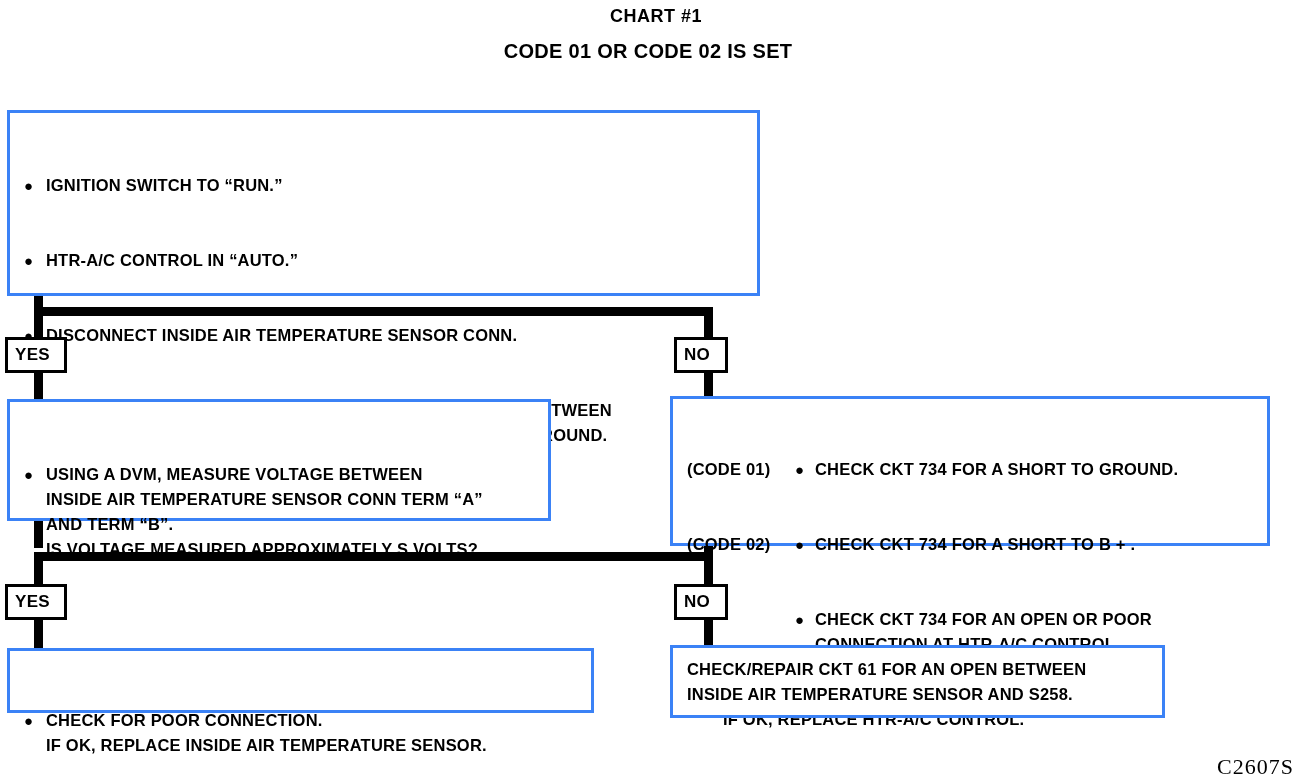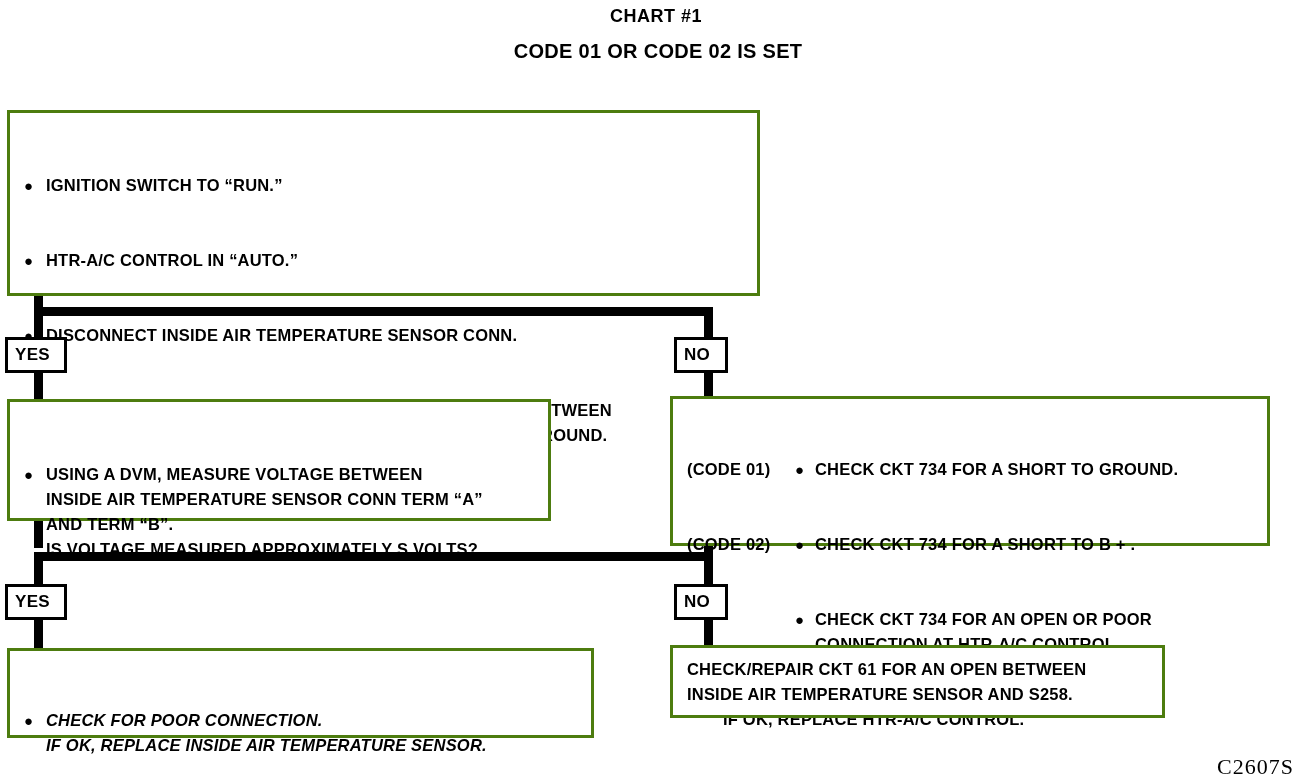--- a/index.html
+++ b/index.html
@@ -29,27 +29,26 @@
   }
   .title-sub {
     position: absolute;
     left: 0;
     top: 40px;
     width: 1296px;
     text-align: center;
     font-size: 20px;
     font-weight: bold;
     letter-spacing: 0.3px;
-    padding-left: 10px;
   }
 
   
   .box {
     position: absolute;
-    border: 3px solid #4d7c0f;
+    border: 3px solid #3b82f6;
     background: #ffffff;
     box-sizing: border-box;
     z-index: 3;
   }
   .box-text {
     font-size: 16.5px;
     font-weight: bold;
     line-height: 25px;
     letter-spacing: 0.2px;
     white-space: pre;
@@ -210,21 +209,21 @@
   </div>
 </div>
 
 <div class="yn" style="left:5px; top:584px; width:62px; height:36px;">
   <span>YES</span>
 </div>
 <div class="yn" style="left:674px; top:584px; width:54px; height:36px;">
   <span>NO</span>
 </div>
 
-<div class="box" style="left:7px; top:648px; width:587px; height:90px;font-style:italic;">
+<div class="box" style="left:7px; top:648px; width:587px; height:65px;">
   <div class="blist box-text" style="top:7px;">
     <div class="brow">
       <span class="bullet"></span>
       <span class="btext">CHECK FOR POOR CONNECTION.
 IF OK, REPLACE INSIDE AIR TEMPERATURE SENSOR.</span>
     </div>
   </div>
 </div>
 
 <div class="box" style="left:670px; top:645px; width:495px; height:73px;">

